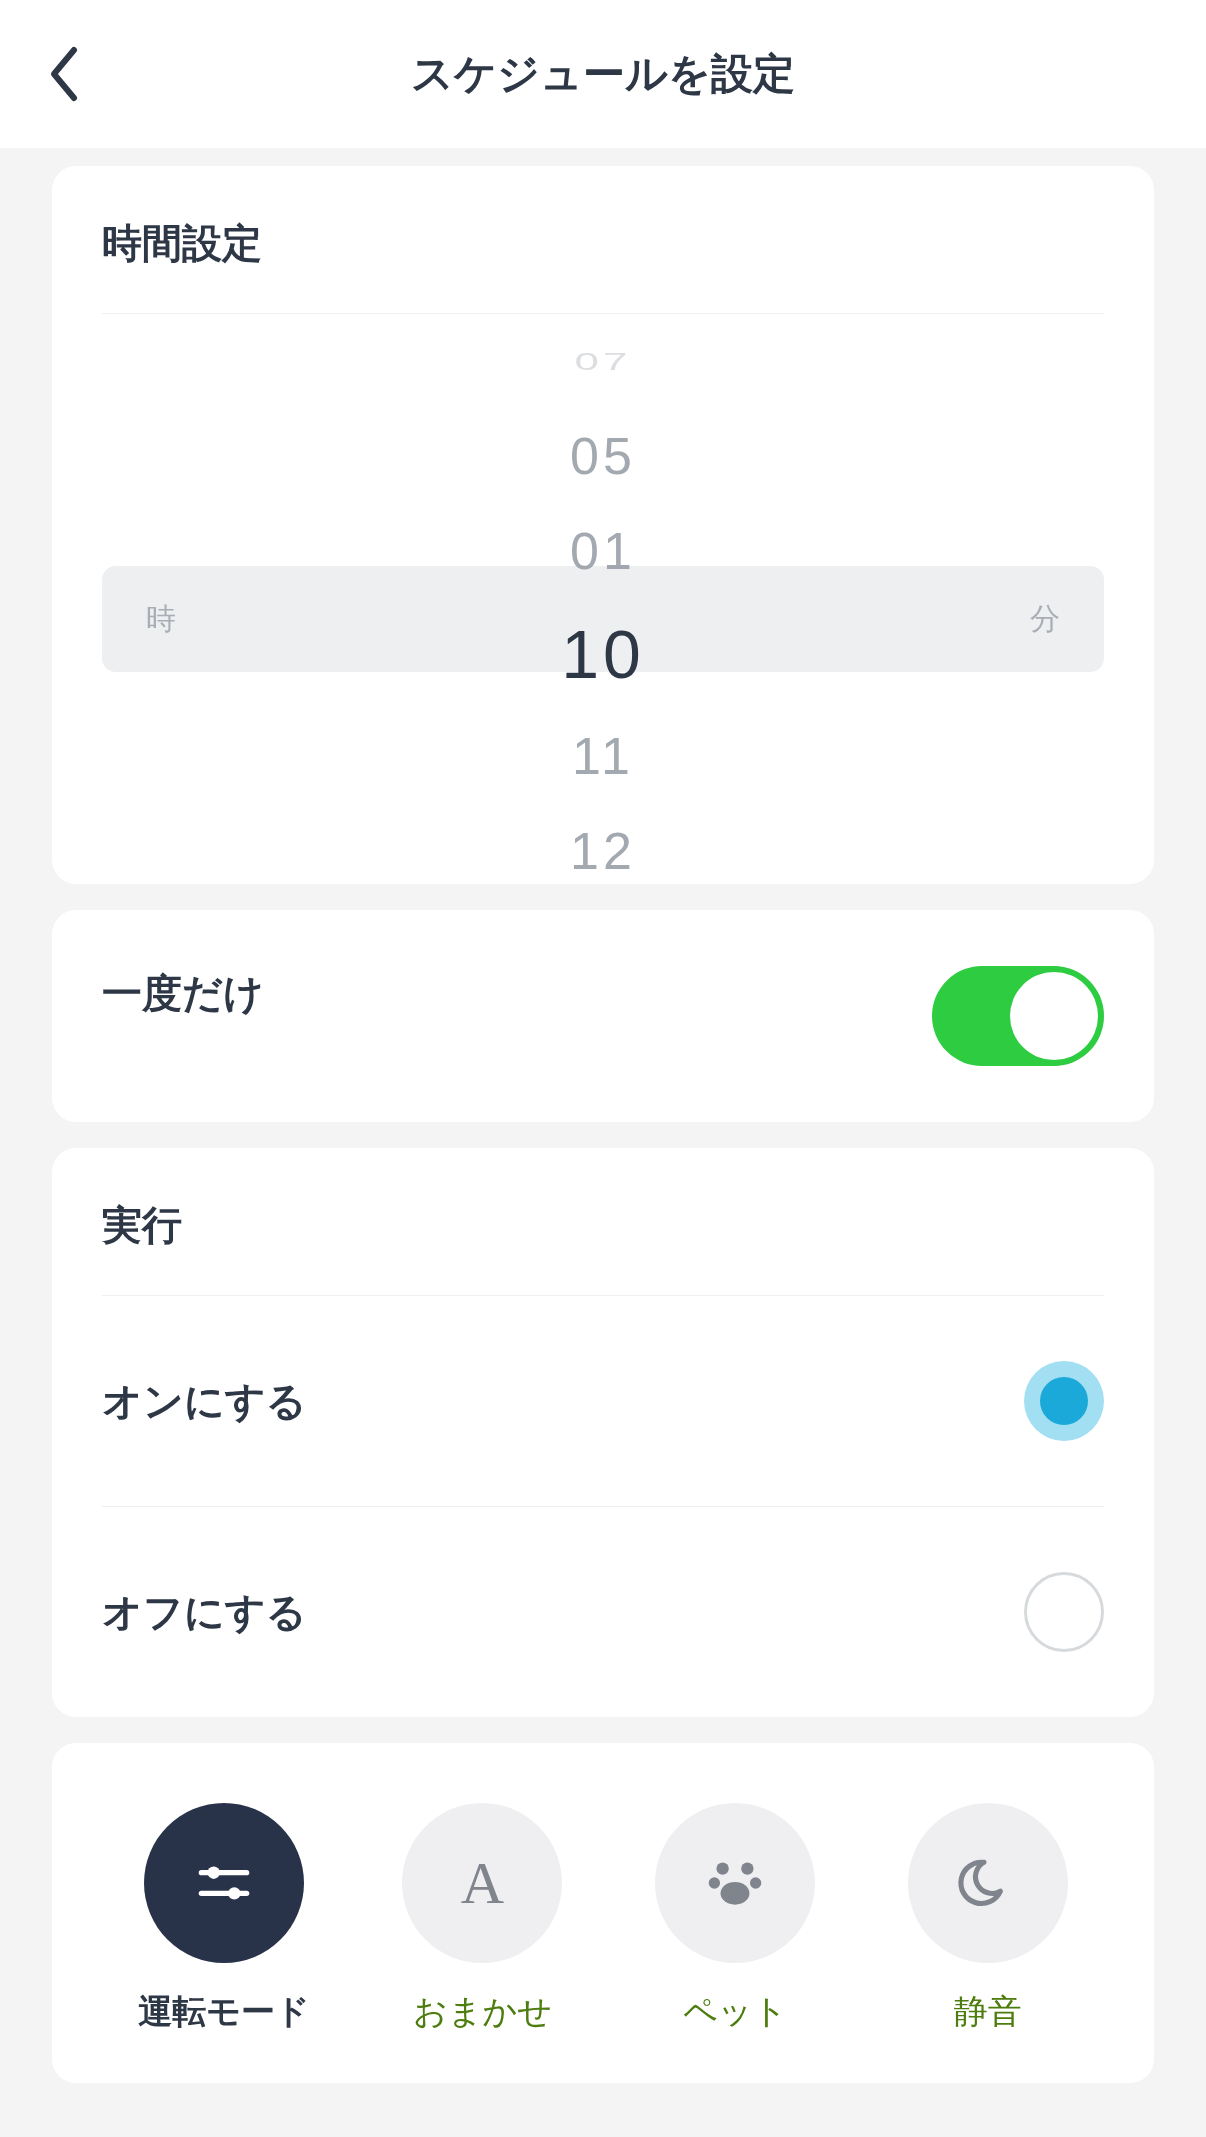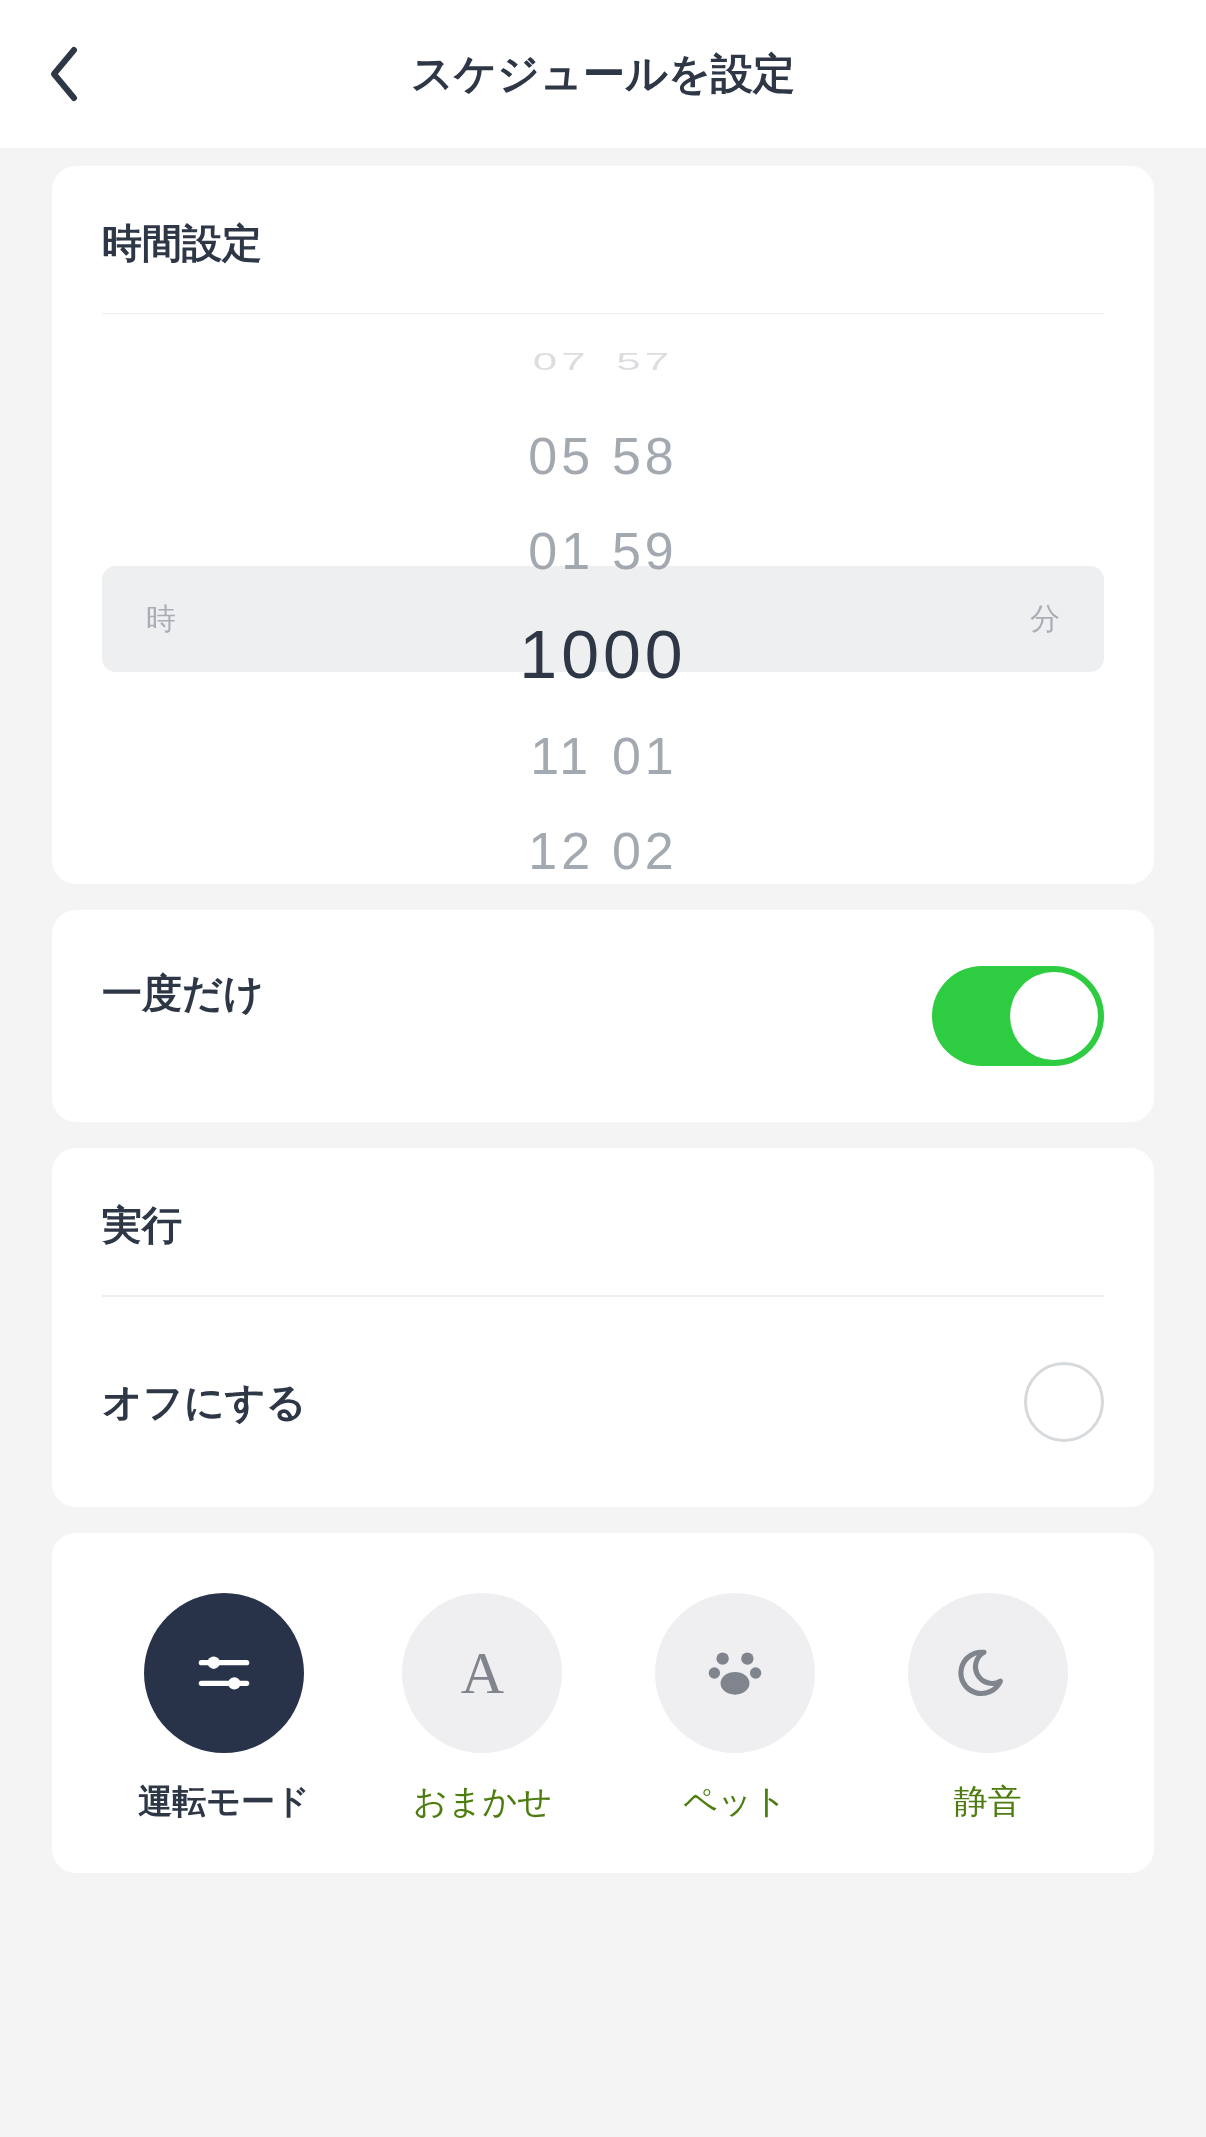--- a/index.html
+++ b/index.html
@@ -248,46 +248,43 @@
       <div class="picker-columns">
         <div class="picker-col">
           <div class="picker-item far">07</div>
           <div class="picker-item near">05</div>
           <div class="picker-item near">01</div>
           <div class="picker-item sel">10</div>
           <div class="picker-item near">11</div>
           <div class="picker-item near">12</div>
 
         </div>
-        <div class="picker-col">
-          <div class="picker-item far">57</div>
-          <div class="picker-item near">58</div>
-          <div class="picker-item near">59</div>
-          <div class="picker-item sel">00</div>
-          <div class="picker-item near">01</div>
-          <div class="picker-item near">02</div>
-
-        </div>
       </div>
     </div>
   </div>
 
   <div class="card">
     <div class="row toggle-row">
       <div class="row-label">一度だけ</div>
       <div class="toggle">
         <div class="knob"></div>
       </div>
     </div>
   </div>
 
   <div class="card">
     <div class="card-title">実行</div>
     <div class="section-divider"></div>
 
+    <div class="radio-row">
+      <div class="radio-label">オンにする</div>
+      <div class="radio selected">
+        <div class="dot"></div>
+      </div>
+    </div>
     <div class="section-divider"></div>
     <div class="radio-row">
       <div class="radio-label">オフにする</div>
       <div class="radio unselected"></div>
     </div>
   </div>
 
   <div class="mode-card">
     <div class="mode-row">
 

